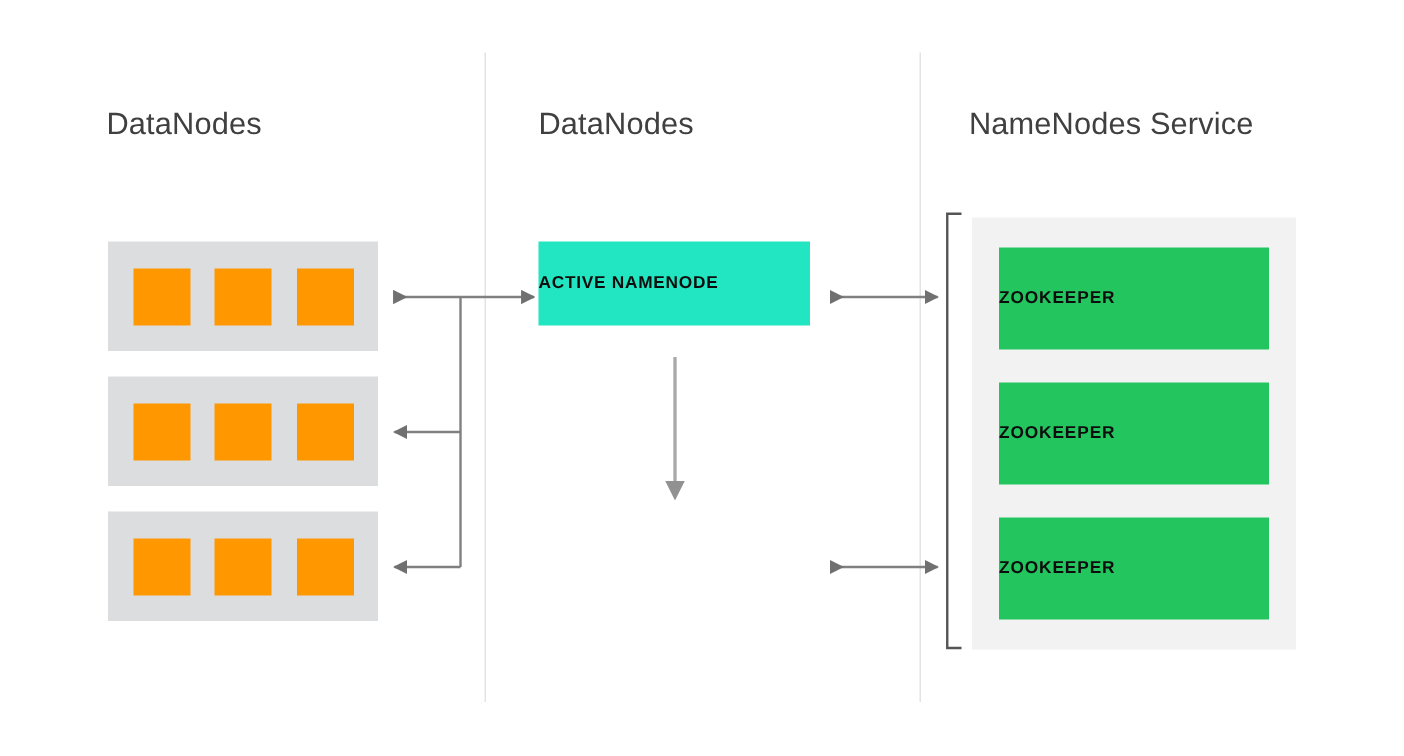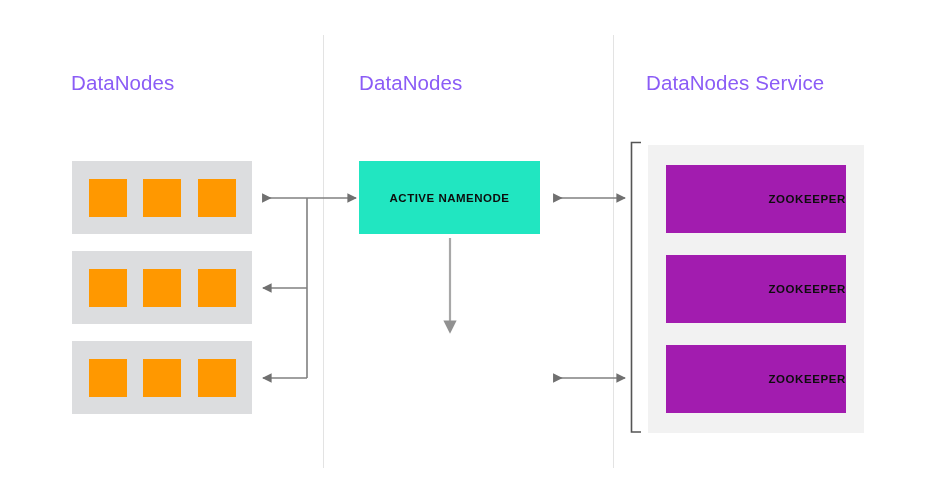--- a/index.html
+++ b/index.html
@@ -27,21 +27,21 @@
     background: #e3e3e3;
   }
   .divider-1 { left: 323px; top: 35px; height: 433px; }
   .divider-2 { left: 613px; top: 35px; height: 433px; }
 
   
   .col-title {
     position: absolute;
     font-size: 20.5px;
     font-weight: 400;
-    color: #8b5cf6;
+    color: #404040;
     letter-spacing: 0.1px;
     white-space: nowrap;
   }
   .col-title-datanodes  { left: 71px;  top: 71px; }
   .col-title-namenodes  { left: 359px; top: 71px; }
   .col-title-zookeeper  { left: 646px; top: 71px; }
 
   
   .rack {
     position: absolute;
@@ -60,25 +60,24 @@
     width: 38px;
     height: 38px;
     background: #ff9800;
   }
 
   
   .namenode {
     position: absolute;
     left: 359px;
     width: 181px;
-    height: 73px;
+    height: 56px;
     background: #21e6c1;
     display: flex;
     align-items: center;
-    justify-content: center;
   }
   .namenode-active  { top: 161px; }
   .namenode-standby { top: 341px; }
   .namenode span {
     font-size: 11.5px;
     font-weight: 700;
     letter-spacing: 0.5px;
     color: #0d0d0d;
     white-space: nowrap;
   }
@@ -90,24 +89,24 @@
     top: 145px;
     width: 216px;
     height: 288px;
     background: #f2f2f2;
   }
   .zookeeper {
     position: absolute;
     left: 666px;
     width: 180px;
     height: 68px;
-    background: #a21caf;
+    background: #22c55e;
     display: flex;
     align-items: center;
-    justify-content: flex-end;
+    justify-content: flex-start;
   }
   .zookeeper-1 { top: 165px; }
   .zookeeper-2 { top: 255px; }
   .zookeeper-3 { top: 345px; }
   .zookeeper span {
     font-size: 11.5px;
     font-weight: 700;
     letter-spacing: 0.6px;
     color: #0d0d0d;
     white-space: nowrap;
@@ -126,21 +125,21 @@
 </head>
 <body>
 
 <div id="diagram">
 
   <div class="divider divider-1"></div>
   <div class="divider divider-2"></div>
 
   <div class="col-title col-title-datanodes">DataNodes</div>
   <div class="col-title col-title-namenodes">DataNodes</div>
-  <div class="col-title col-title-zookeeper">DataNodes Service</div>
+  <div class="col-title col-title-zookeeper">NameNodes Service</div>
 
   <div class="rack rack-1">
     <div class="disk"></div>
     <div class="disk"></div>
     <div class="disk"></div>
   </div>
   <div class="rack rack-2">
     <div class="disk"></div>
     <div class="disk"></div>
     <div class="disk"></div>

